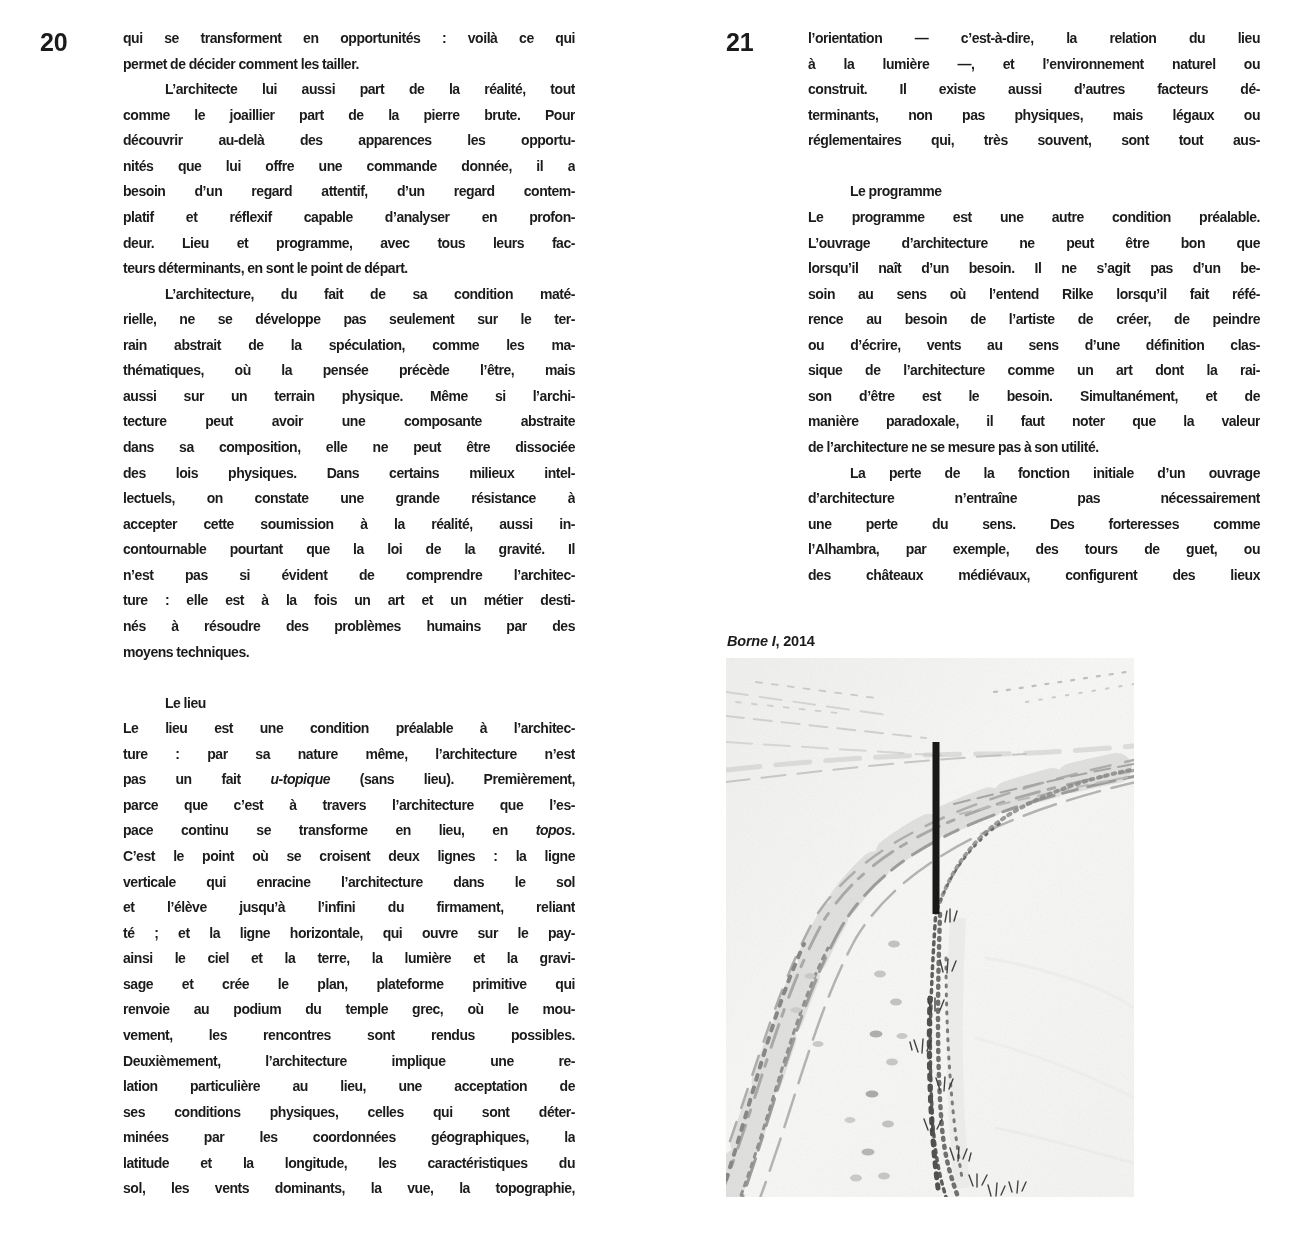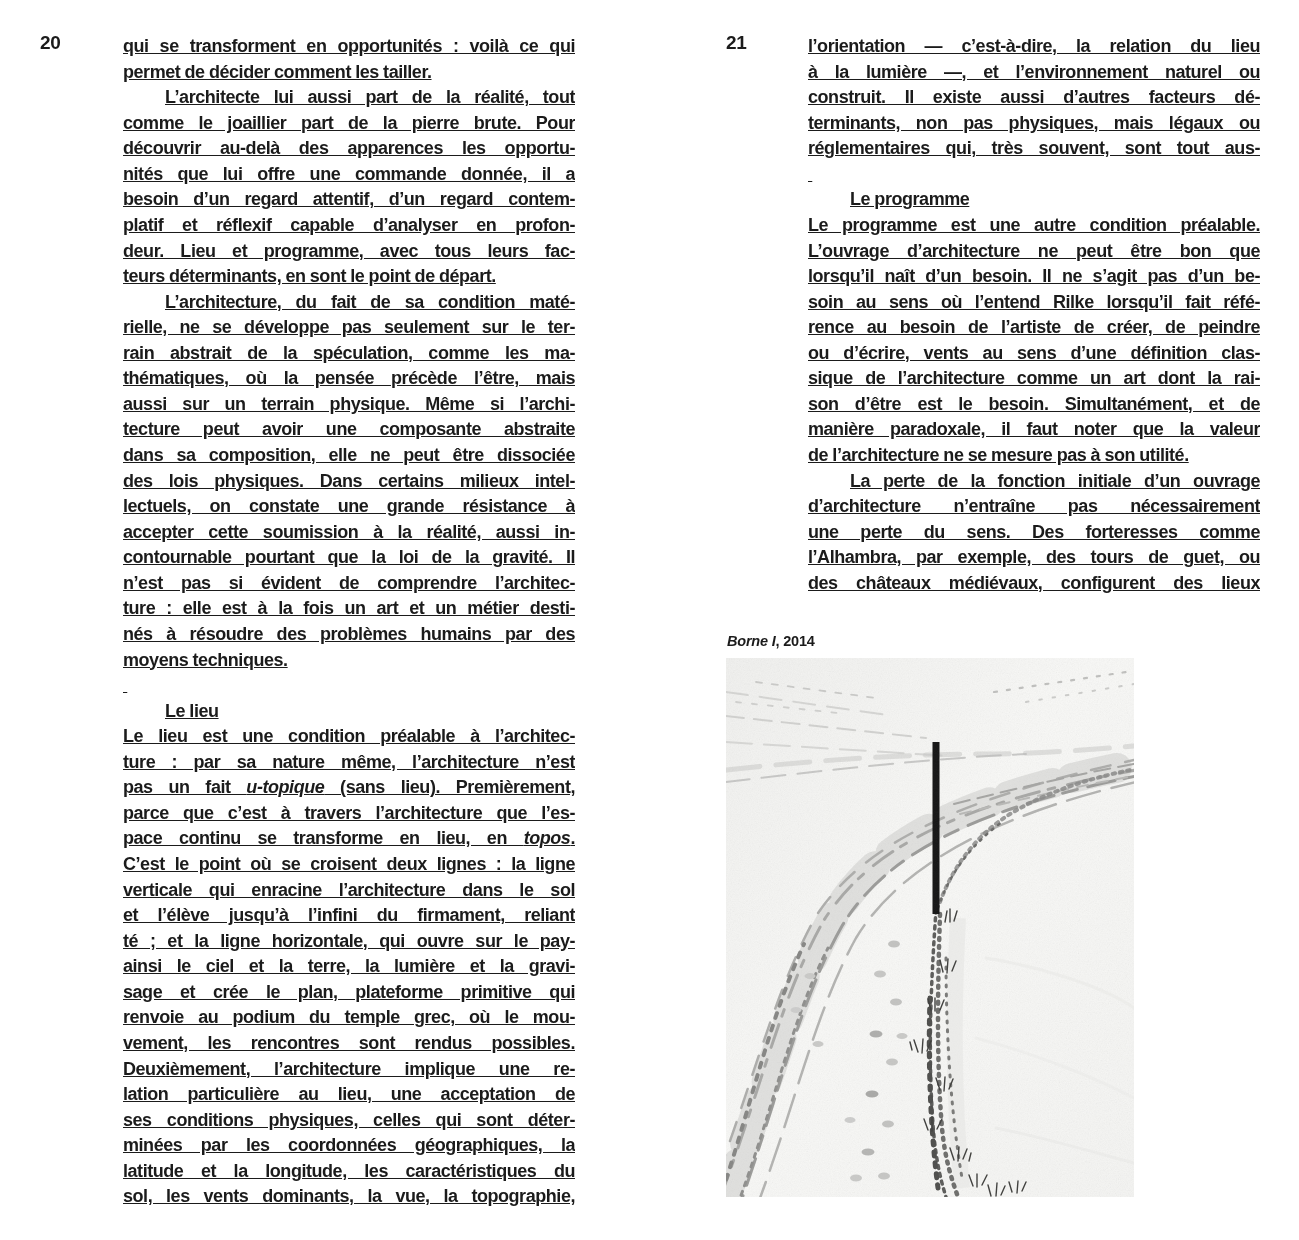--- a/index.html
+++ b/index.html
@@ -6,31 +6,30 @@
   #spread{
     position:relative;
     width:1299px;height:1240px;
     background:#ffffff;
     font-family:"Liberation Sans", sans-serif;
     color:#1b1b1b;
     overflow:hidden;
   }
   .pagenum{
     position:absolute;top:30px;
-    font-size:19px;font-weight:700;letter-spacing:-0.2px;
+    font-size:25px;font-weight:700;letter-spacing:-0.2px;
     line-height:25.57px;
   }
   #pagenum-left{left:40px;}
   #pagenum-right{left:726px;}
   .column{
-    position:absolute;top:34px;width:452px;
-    font-size:18px;font-weight:700;letter-spacing:-0.45px;
+    position:absolute;top:26px;width:452px;
+    font-size:14px;font-weight:700;letter-spacing:-0.45px;
     line-height:25.57px;
     word-spacing:-0.3px;
-    text-decoration:underline;
   }
   #col-left{left:123px;}
   #col-right{left:808px;}
   .line{height:25.57px;overflow:hidden;white-space:nowrap;}
   .line.just{white-space:normal;text-align:justify;text-align-last:justify;}
   .line.ind{padding-left:42px;}
   .line em{font-style:italic;}
   #fig-caption{
     position:absolute;left:727px;top:633px;
     font-size:14.5px;font-weight:700;letter-spacing:-0.2px;

